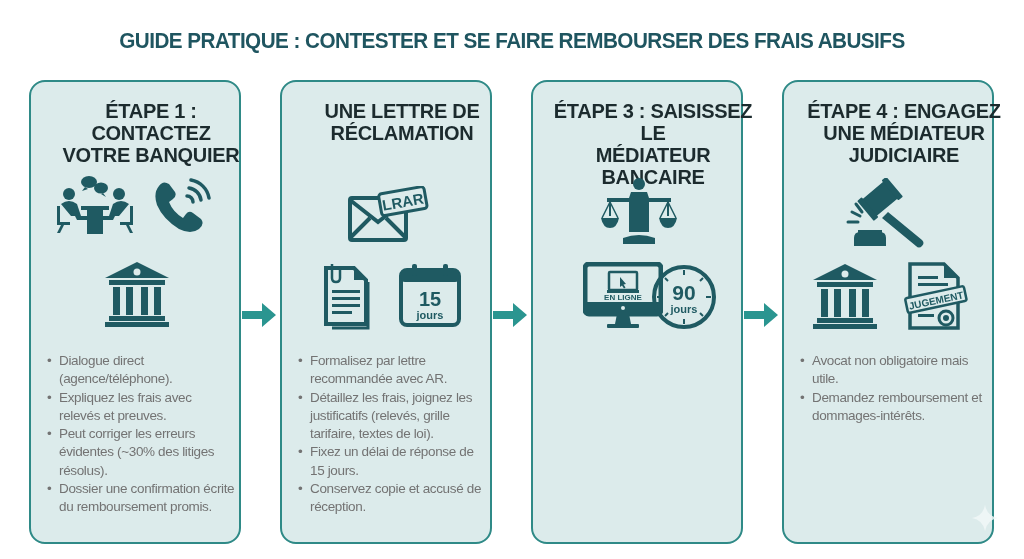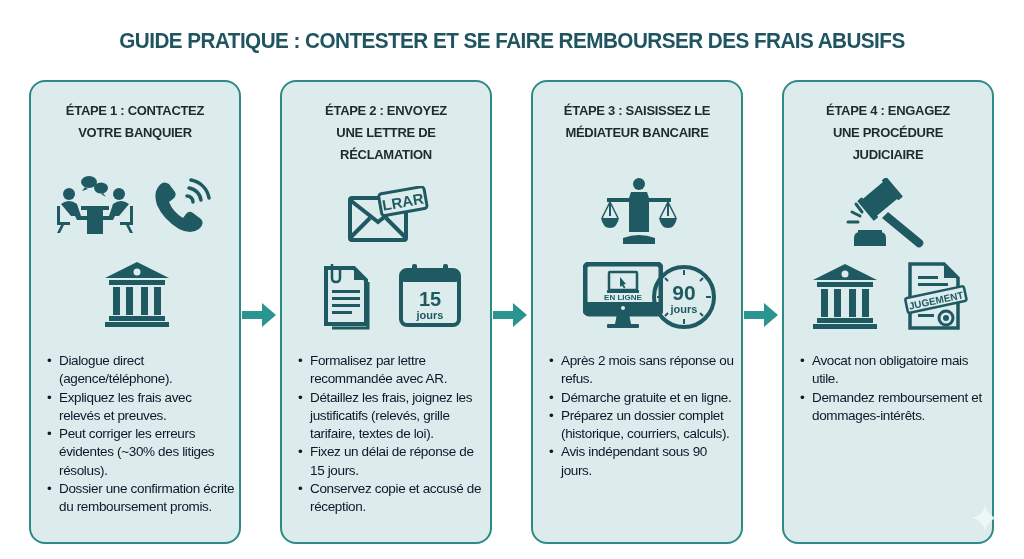--- a/index.html
+++ b/index.html
@@ -20,34 +20,34 @@
       transform-origin: center;
     }
     .card {
       position: absolute; top: 80px; width: 212px; height: 464px;
       background: #dcebeb;
       border: 2.5px solid #2f8a87;
       border-radius: 16px;
       box-sizing: border-box;
     }
     .card-title {
-      position: absolute; left: 0; top: 18px; width: 100%;
+      position: absolute; left: 16px; top: 18px; width: 100%;
       text-align: center;
-      font-weight: bold; font-size: 13px; line-height: 22px;
+      font-weight: bold; font-size: 20px; line-height: 22px;
       color: #1c2b2e;
       letter-spacing: -0.3px;
     }
     .card-title span { display: block; }
     .icons { position: absolute; left: 0; width: 100%; }
     .icon { position: absolute; color: #1f5a62; }
     .icon svg { display: block; width: 100%; height: 100%; }
     .bullets {
       position: absolute; left: 14px; top: 270px; width: 190px;
       margin: 0; padding: 0; list-style: none;
-      font-size: 13.5px; line-height: 18.3px; color: #0f172a;
+      font-size: 13.5px; line-height: 18.3px; color: #737373;
       letter-spacing: -0.35px;
     }
     .bullets li { position: relative; padding-left: 14px; }
     .bullets li::before {
       content: "\2022"; position: absolute; left: 2px; top: 0;
     }
     .arrow {
       position: absolute; top: 300px; width: 36px; height: 30px;
     }
     .arrow svg { display: block; width: 100%; height: 100%; }
@@ -114,21 +114,20 @@
 </div>
 
 <div class="arrow" style="left:242px;">
   <svg viewBox="0 0 36 30">
       <path d="M0 11 H20 V3 L34 15 L20 27 V19 H0 Z" fill="#2a9590"></path>
     </svg>
 </div>
 
 <div class="card" style="left:280px;">
   <div class="card-title">
-    <span>ÉTAPE 2 : ENVOYEZ</span>
     <span>UNE LETTRE DE</span>
     <span>RÉCLAMATION</span>
   </div>
   <div class="icons">
     <div class="icon" style="left:64px;top:104px;width:84px;height:60px;">
       <svg viewBox="0 0 84 60">
         <rect x="4" y="12" width="56" height="42" rx="2" fill="none" stroke="currentColor" stroke-width="4"></rect>
         <path d="M4 14 L32 36 L60 14" fill="none" stroke="currentColor" stroke-width="4"></path>
         <path d="M4 52 L24 32 M60 52 L40 32" stroke="currentColor" stroke-width="4"></path>
         <g transform="rotate(-10 58 16)">
@@ -216,38 +215,32 @@
           <line x1="14" y1="14" x2="17" y2="17"></line>
             <line x1="52" y1="14" x2="49" y2="17"></line>
           <line x1="14" y1="52" x2="17" y2="49"></line>
             <line x1="52" y1="52" x2="49" y2="49"></line>
         </g>
         <text x="33" y="36" text-anchor="middle" font-family="Liberation Sans, sans-serif" font-weight="bold" font-size="21" fill="currentColor">90</text>
         <text x="33" y="49" text-anchor="middle" font-family="Liberation Sans, sans-serif" font-weight="bold" font-size="11" fill="currentColor">jours</text>
       </svg>
     </div>
   </div>
-  <ul class="bullets">
-    <li>Après 2 mois sans réponse ou refus.</li>
-    <li>Démarche gratuite et en ligne.</li>
-    <li>Préparez un dossier complet (historique, courriers, calculs).</li>
-    <li>Avis indépendant sous 90 jours.</li>
-  </ul>
 </div>
 
 <div class="arrow" style="left:744px;">
   <svg viewBox="0 0 36 30">
       <path d="M0 11 H20 V3 L34 15 L20 27 V19 H0 Z" fill="#2a9590"></path>
     </svg>
 </div>
 
 <div class="card" style="left:782px;">
   <div class="card-title">
     <span>ÉTAPE 4 : ENGAGEZ</span>
-    <span>UNE PROCÉDURE</span>
+    <span>UNE MÉDIATEUR</span>
     <span>JUDICIAIRE</span>
   </div>
   <div class="icons">
     <div class="icon" style="left:60px;top:96px;width:88px;height:72px;">
       <svg viewBox="0 0 88 72" fill="currentColor">
         <g transform="rotate(-40 40 24)">
           <rect x="24" y="8" width="30" height="22" rx="2"></rect>
           <rect x="20" y="6" width="6" height="26" rx="1"></rect>
           <rect x="52" y="6" width="6" height="26" rx="1"></rect>
         </g>

